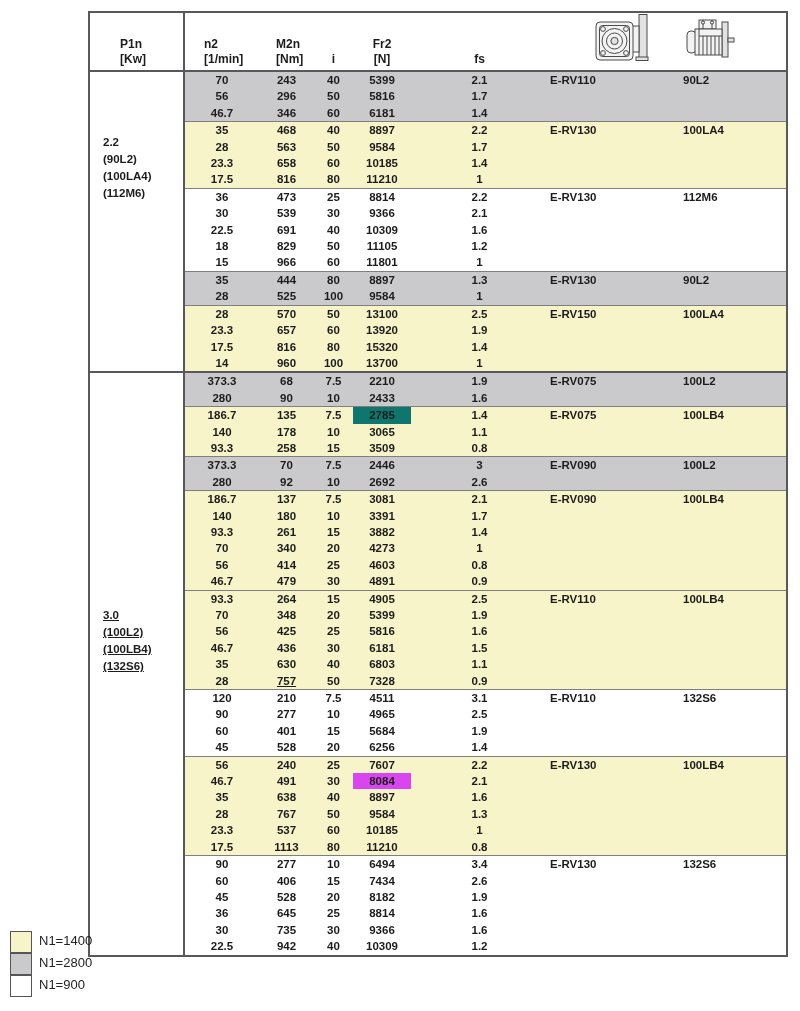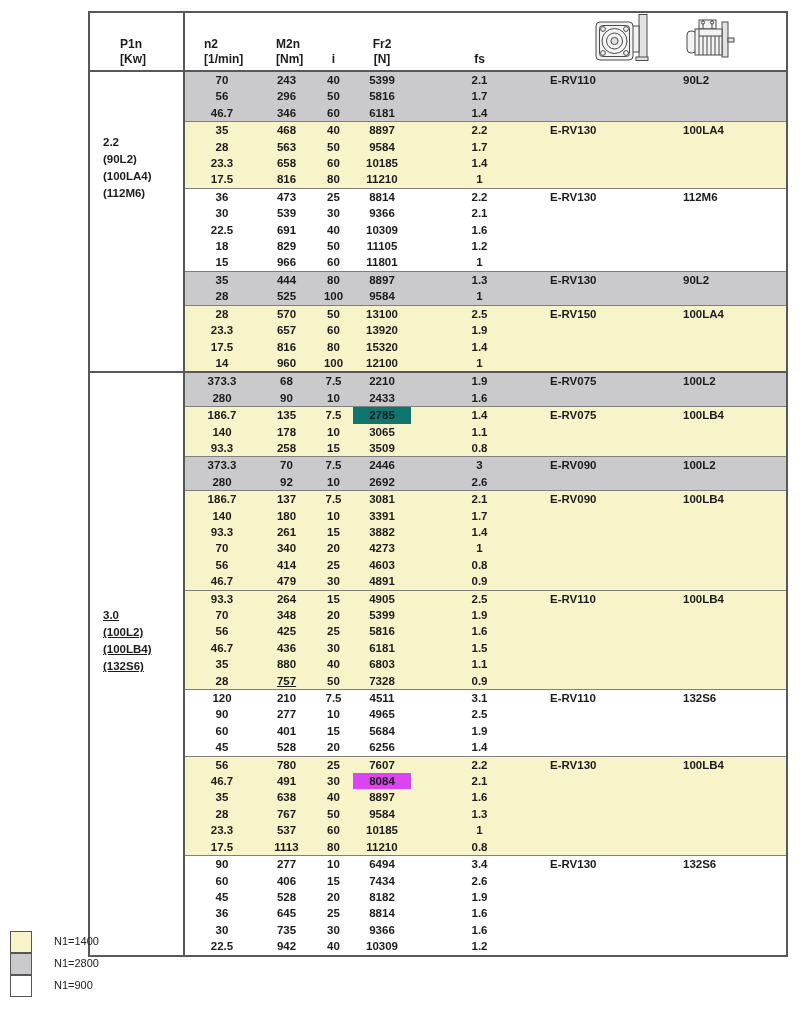--- a/index.html
+++ b/index.html
@@ -49,21 +49,21 @@
     font-size:11.5px;
   }
 
   .legend{position:absolute;left:10px;top:930px;}
   .legend-item{display:flex;align-items:center;height:22px;}
   .legend-swatch{
     width:22px;height:22px;box-sizing:border-box;
     border:1px solid #555;margin-bottom:-1px;flex:0 0 22px;
   }
   .legend-label{
-    margin-left:22px;font-size:11px;font-weight:normal;color:#222;line-height:22px;
+    margin-left:7px;font-size:13px;font-weight:normal;color:#222;line-height:22px;
   }
 
   svg .ln{stroke:#4a4a4a;stroke-width:1;fill:none;}
   svg .fl{stroke:#4a4a4a;stroke-width:1;fill:#f3f3f3;}
   svg .fd{stroke:#4a4a4a;stroke-width:1;fill:#e2e2e2;}
 </style>
 </head>
 <body>
 
 <div class="page">
@@ -298,21 +298,21 @@
           <td class="num" style="background: rgb(248, 244, 201);">17.5</td>
           <td class="num" style="background: rgb(248, 244, 201);">816</td>
           <td class="num" style="background: rgb(248, 244, 201);">80</td>
           <td class="num" style="background: rgb(248, 244, 201);">15320</td>
           <td class="num" style="background: rgb(248, 244, 201);">1.4</td>
         </tr>
         <tr>
           <td class="num" style="background: rgb(248, 244, 201);">14</td>
           <td class="num" style="background: rgb(248, 244, 201);">960</td>
           <td class="num" style="background: rgb(248, 244, 201);">100</td>
-          <td class="num" style="background: rgb(248, 244, 201);">12100</td>
+          <td class="num" style="background: rgb(248, 244, 201);">13700</td>
           <td class="num" style="background: rgb(248, 244, 201);">1</td>
         </tr>
         <tr>
           <td rowspan="35" class="p1n-cell sec-line">
             <div class="p1n-block s1">
               <div>3.0</div>
               <div>(100L2)</div>
               <div>(100LB4)</div>
               <div>(132S6)</div>
             </div>
@@ -440,21 +440,21 @@
         </tr>
         <tr>
           <td class="num" style="background: rgb(248, 244, 201);">46.7</td>
           <td class="num" style="background: rgb(248, 244, 201);">436</td>
           <td class="num" style="background: rgb(248, 244, 201);">30</td>
           <td class="num" style="background: rgb(248, 244, 201);">6181</td>
           <td class="num" style="background: rgb(248, 244, 201);">1.5</td>
         </tr>
         <tr>
           <td class="num" style="background: rgb(248, 244, 201);">35</td>
-          <td class="num" style="background: rgb(248, 244, 201);">880</td>
+          <td class="num" style="background: rgb(248, 244, 201);">630</td>
           <td class="num" style="background: rgb(248, 244, 201);">40</td>
           <td class="num" style="background: rgb(248, 244, 201);">6803</td>
           <td class="num" style="background: rgb(248, 244, 201);">1.1</td>
         </tr>
         <tr>
           <td class="num" style="background: rgb(248, 244, 201);">28</td>
           <td class="num" style="background: rgb(248, 244, 201); text-decoration: underline;">757</td>
           <td class="num" style="background: rgb(248, 244, 201);">50</td>
           <td class="num" style="background: rgb(248, 244, 201);">7328</td>
           <td class="num" style="background: rgb(248, 244, 201);">0.9</td>
@@ -484,21 +484,21 @@
         </tr>
         <tr>
           <td class="num" style="background: rgb(255, 255, 255);">45</td>
           <td class="num" style="background: rgb(255, 255, 255);">528</td>
           <td class="num" style="background: rgb(255, 255, 255);">20</td>
           <td class="num" style="background: rgb(255, 255, 255);">6256</td>
           <td class="num" style="background: rgb(255, 255, 255);">1.4</td>
         </tr>
         <tr>
           <td class="num grp-line" style="background: rgb(248, 244, 201);">56</td>
-          <td class="num grp-line" style="background: rgb(248, 244, 201);">780</td>
+          <td class="num grp-line" style="background: rgb(248, 244, 201);">240</td>
           <td class="num grp-line" style="background: rgb(248, 244, 201);">25</td>
           <td class="num grp-line" style="background: rgb(248, 244, 201);">7607</td>
           <td class="num grp-line" style="background: rgb(248, 244, 201);">2.2</td>
           <td rowspan="6" class="model grp-line" style="background: rgb(248, 244, 201);">E-RV130</td>
           <td rowspan="6" class="motor grp-line" style="background: rgb(248, 244, 201);">100LB4</td>
         </tr>
         <tr>
           <td class="num" style="background: rgb(248, 244, 201);">46.7</td>
           <td class="num" style="background: rgb(248, 244, 201);">491</td>
           <td class="num" style="background: rgb(248, 244, 201);">30</td>

